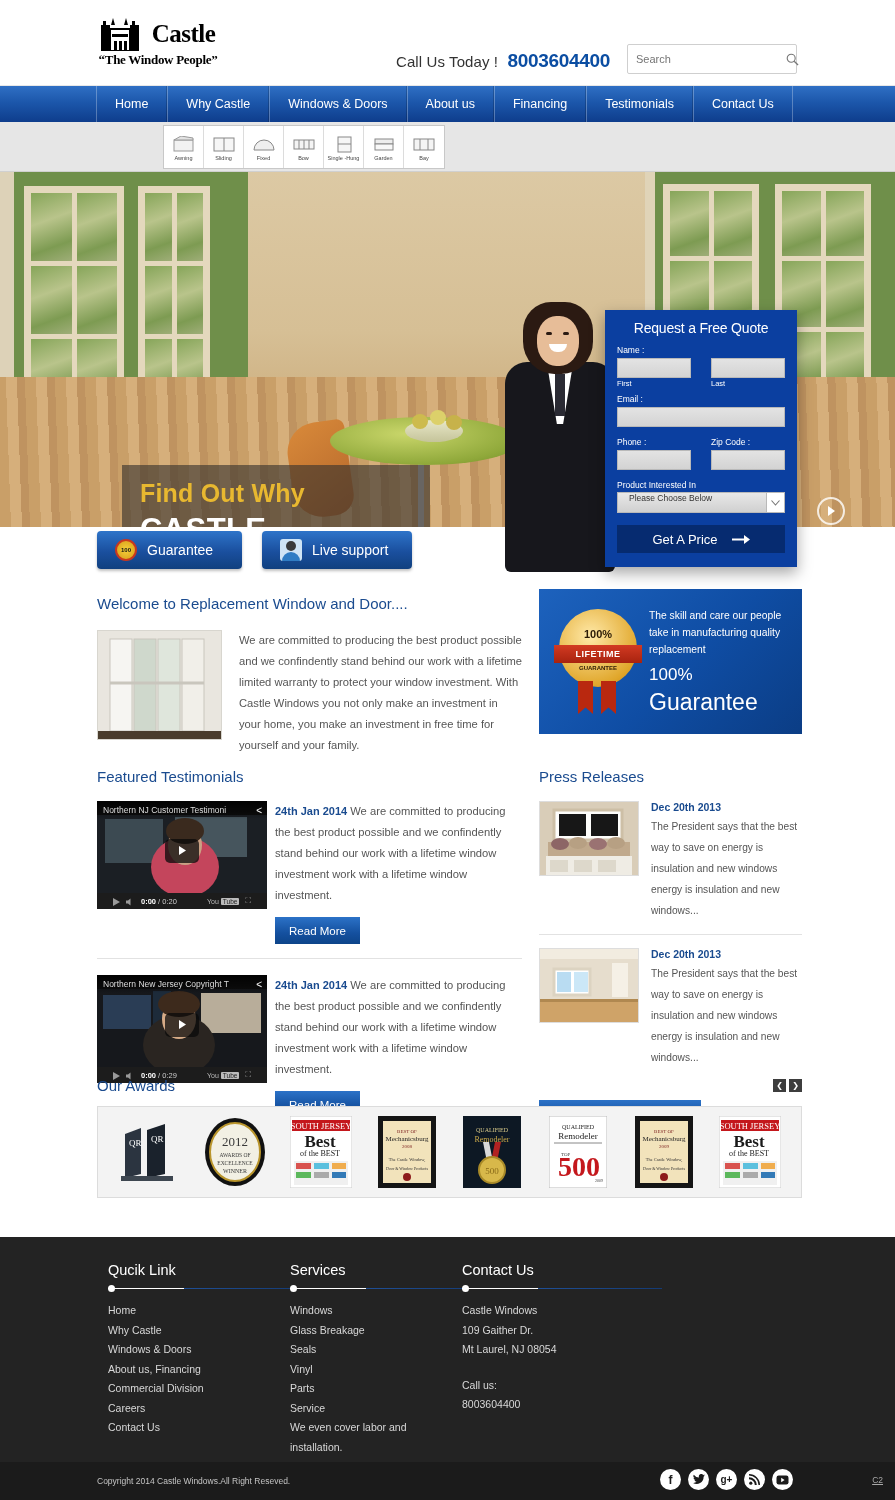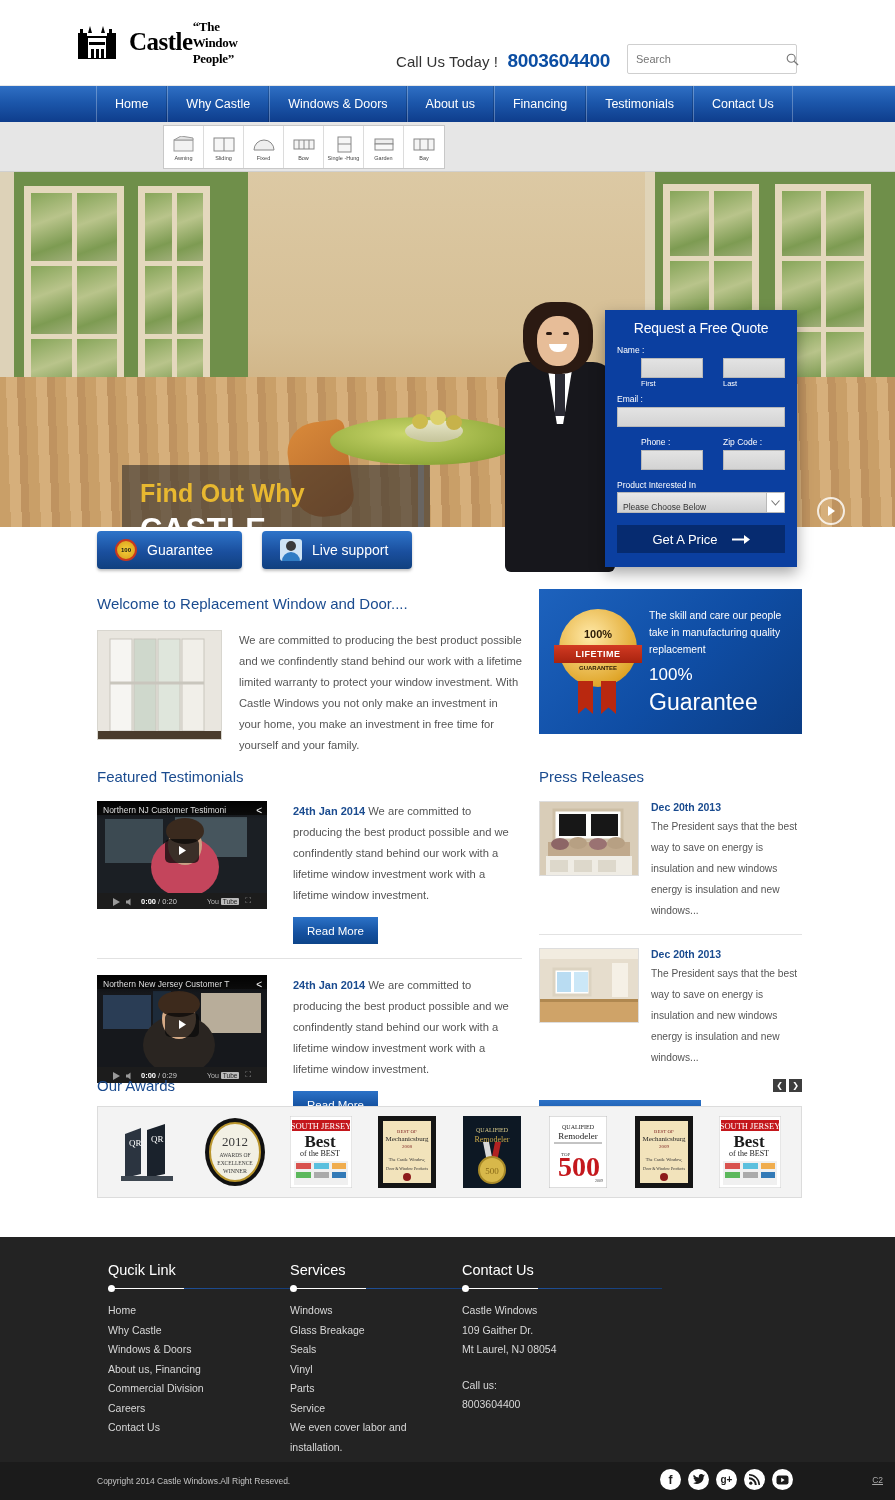--- a/index.html
+++ b/index.html
@@ -9,21 +9,21 @@
     background: #ffffff;
     overflow: hidden;
     position: relative;
   }
   .page { width:895px; height:1500px; position:relative; background:#fff; }
 
   
   .topbar { height:86px; background:#fff; position:relative; border-bottom:1px solid #e8e8e8; }
   .logo-box {
     position:absolute; left:78px; top:10px; width:160px; height:64px;
-    background:#fff; display:flex; flex-direction:row;
+    background:#fff; display:flex; flex-direction:column;
     align-items:center; justify-content:center;
   }
   .logo-row { display:flex; align-items:center; gap:5px; }
   .logo-castle-img { width:46px; height:34px; position:relative; }
   .logo-word {
     font-family:"Liberation Serif", serif; font-weight:bold;
     font-size:25px; color:#000; letter-spacing:-0.5px;
   }
   .logo-tag {
     font-family:"Liberation Serif", serif; font-weight:bold;
@@ -146,27 +146,27 @@
   .quote {
     position:absolute; right:98px; top:310px; width:192px;
     background:#0b3fa0; z-index:9; padding:10px 12px 14px 12px;
     box-shadow:0 6px 14px rgba(0,0,0,0.35);
   }
   .quote h3 { color:#fff; font-size:14px; font-weight:normal; text-align:center; margin-bottom:9px; letter-spacing:-0.2px;}
   .q-lab { color:#fff; font-size:8.5px; margin-bottom:2px; display:block; }
   .q-in { width:100%; height:20px; background:linear-gradient(#e3e3e3,#d3d3d3);
     border:1px solid #b9b9b9; outline:none; font-size:9px; padding:0 4px;
     font-family:"Liberation Sans",sans-serif;}
-  .q-row { display:flex; gap:20px;margin-left:24px; }
+  .q-row { display:flex; gap:20px; }
   .q-col { flex:1; }
   .q-sub { color:#fff; font-size:7.5px; margin-top:1px; display:block; }
   .q-sel {
     width:100%; height:21px; background:linear-gradient(#e8e8e8,#d0d0d0);
     border:1px solid #b9b9b9; font-size:8.5px; color:#333;
-    display:flex; align-items:flex-end; padding-left:5px; position:relative;
+    display:flex; align-items:flex-start; padding-left:11px; position:relative;
   }
   .q-sel .arrw { position:absolute; right:0; top:0; bottom:0; width:18px; background:#fff;
     border-left:1px solid #b9b9b9; display:flex; align-items:center; justify-content:center; }
   .q-btn {
     margin-top:12px; width:100%; height:28px; background:#062b70;
     color:#fff; font-size:13px; display:flex; align-items:center;
     justify-content:center; gap:14px; cursor:pointer; border:0;
     font-family:"Liberation Sans",sans-serif;
   }
 
@@ -218,21 +218,21 @@
   .seal-rib-r { position:absolute; left:45px; top:72px; width:15px; height:33px; background:#b9280f;
      clip-path:polygon(0 0,100% 0,100% 100%,50% 80%,0 100%); }
   .guar-txt { position:absolute; left:110px; top:18px; width:146px; color:#fff; font-size:10.3px; line-height:17px; }
   .guar-big { position:absolute; left:110px; top:58px; width:150px; color:#fff; font-size:36px; font-weight:300; }
   .guar-big span { font-size:17px; }
   .guar-sub { position:absolute; left:110px; top:100px; color:#fff; font-size:23px; font-weight:300; }
 
   
   .testi { position:absolute; left:97px; top:188px; width:425px; }
   .testi h2 { margin-bottom:16px; }
-  .testi-item { display:flex; gap:26px; padding-bottom:14px; }
+  .testi-item { display:flex; gap:8px; padding-bottom:14px; }
   .testi-sep { border-bottom:1px solid #e2e2e2; margin:0 0 16px 0; }
   .vid {
     width:170px; height:108px; background:#0d0d0d; position:relative; flex-shrink:0;
   }
   .vid-title { position:absolute; left:0; top:0; right:0; height:18px; color:#ddd; font-size:8.5px;
      padding:4px 20px 0 6px; background:linear-gradient(rgba(0,0,0,0.85),rgba(0,0,0,0)); overflow:hidden; white-space:nowrap;}
   .vid-share { position:absolute; right:5px; top:4px; color:#fff; font-size:10px; }
   .vid-scene { position:absolute; left:0; top:14px; right:0; bottom:16px; overflow:hidden; }
   .vid-play { position:absolute; left:50%; top:46%; transform:translate(-50%,-50%);
      width:34px; height:24px; background:rgba(10,10,10,0.75); border-radius:5px;
@@ -666,21 +666,21 @@
             <svg width="170" height="78" viewBox="0 0 170 78">
               <rect width="170" height="78" fill="#16181c"></rect>
               <rect x="6" y="6" width="48" height="34" fill="#2a3d55"></rect>
               <rect x="56" y="2" width="18" height="40" fill="#1d2b3a"></rect>
               <rect x="104" y="4" width="60" height="40" fill="#b8ad9a"></rect>
               <ellipse cx="82" cy="56" rx="36" ry="30" fill="#2a2521"></ellipse>
               <ellipse cx="82" cy="30" rx="17" ry="20" fill="#d6ab87"></ellipse>
               <ellipse cx="82" cy="15" rx="21" ry="13" fill="#3d2a1c"></ellipse>
             </svg>
           </div>
-          <div class="vid-title">Northern New Jersey Customer T</div>
+          <div class="vid-title">Northern New Jersey Copyright T</div>
           <span class="vid-share">&lt;</span>
           <div class="vid-play">
             <svg width="11" height="11" viewBox="0 0 11 11">
                 <path d="M2 1 L9 5.5 L2 10 Z" fill="#fff"></path>
               </svg>
           </div>
           <div class="vid-bar">
             <span><svg width="7" height="8" viewBox="0 0 7 8">
                   <path d="M0 0 L7 4 L0 8 Z" fill="#9a9a9a"></path>
                 </svg></span>

